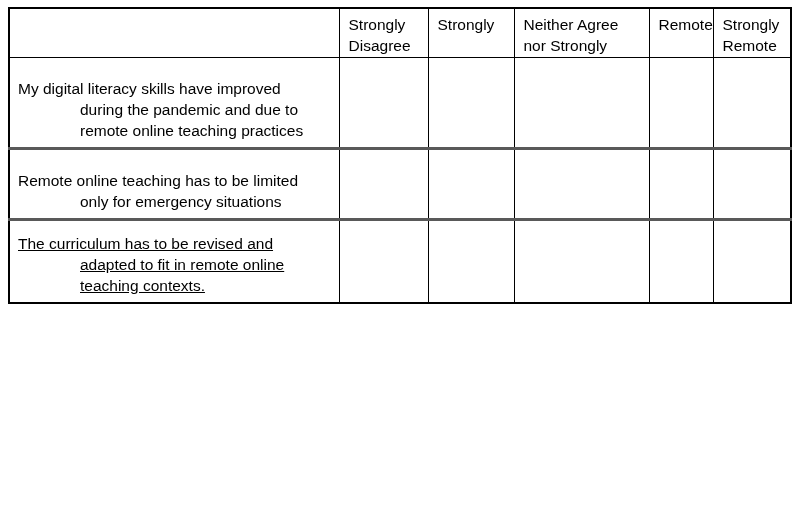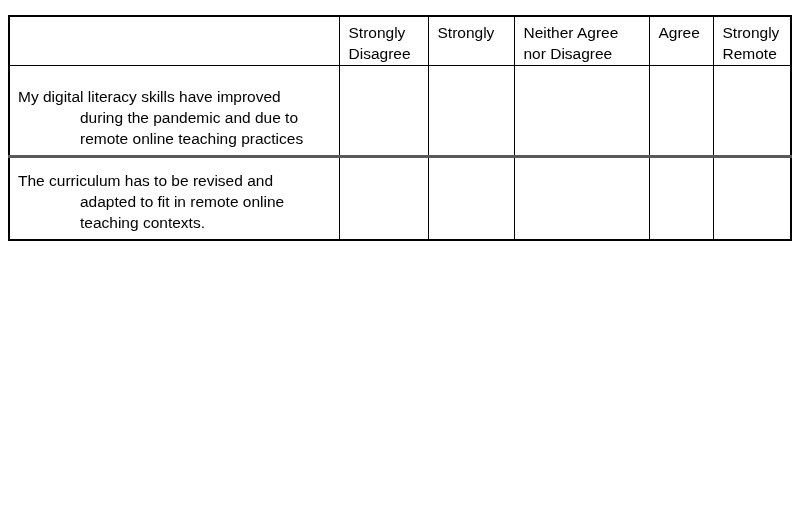--- a/index.html
+++ b/index.html
@@ -11,21 +11,21 @@
     position: relative;
     width: 800px;
     height: 512px;
     background: #ffffff;
     font-family: "Liberation Sans", sans-serif;
     color: #000000;
   }
   table.likert {
     position: absolute;
     left: 8px;
-    top: 15px;
+    top: 7px;
     width: 782px;
     border-collapse: collapse;
     table-layout: fixed;
     border: 2px solid #000000;
   }
   table.likert th,
   table.likert td {
     border: 1px solid #000000;
     font-size: 15.5px;
     line-height: 21px;
@@ -51,21 +51,21 @@
     white-space: pre-line;
   }
   td.answer {
     padding: 0;
   }
   
   tr.rh0 { height: 91px; }
   tr.rh1 { height: 86px; }
   tr.rh2 { height: 109px; }
   tr.rh3 { height: 71px; }
-  tr.rh4 { height: 81px; }
+  tr.rh4 { height: 81px; text-decoration: underline; }
   
   tr.thick-divider > td {
     border-bottom: 3px solid #595959;
   }
 </style>
 </head>
 <body>
 
 <div class="canvas">
   <table class="likert">
@@ -75,30 +75,39 @@
       <col style="width:86px">
       <col style="width:135px">
       <col style="width:64px">
       <col style="width:78px">
     </colgroup>
     <thead>
       <tr class="header-row">
         <th class="corner"></th>
         <th class="option">Strongly Disagree</th>
         <th class="option">Strongly</th>
-        <th class="option">Neither Agree nor Disagree</th>
-        <th class="option">Agree</th>
+        <th class="option">Neither Agree nor Strongly</th>
+        <th class="option">Remote</th>
         <th class="option">Strongly Remote</th>
       </tr>
     </thead>
     <tbody>
       <tr class="rh0 thick-divider">
         <td class="statement">My digital literacy skills have improved
 during the pandemic and due to
 remote online teaching practices</td>
+        <td class="answer"></td>
+        <td class="answer"></td>
+        <td class="answer"></td>
+        <td class="answer"></td>
+        <td class="answer"></td>
+      </tr>
+      <tr class="rh3 thick-divider">
+        <td class="statement">Remote online teaching has to be limited
+only for emergency situations</td>
         <td class="answer"></td>
         <td class="answer"></td>
         <td class="answer"></td>
         <td class="answer"></td>
         <td class="answer"></td>
       </tr>
       <tr class="rh4">
         <td class="statement">The curriculum has to be revised and
 adapted to fit in remote online
 teaching contexts.</td>

